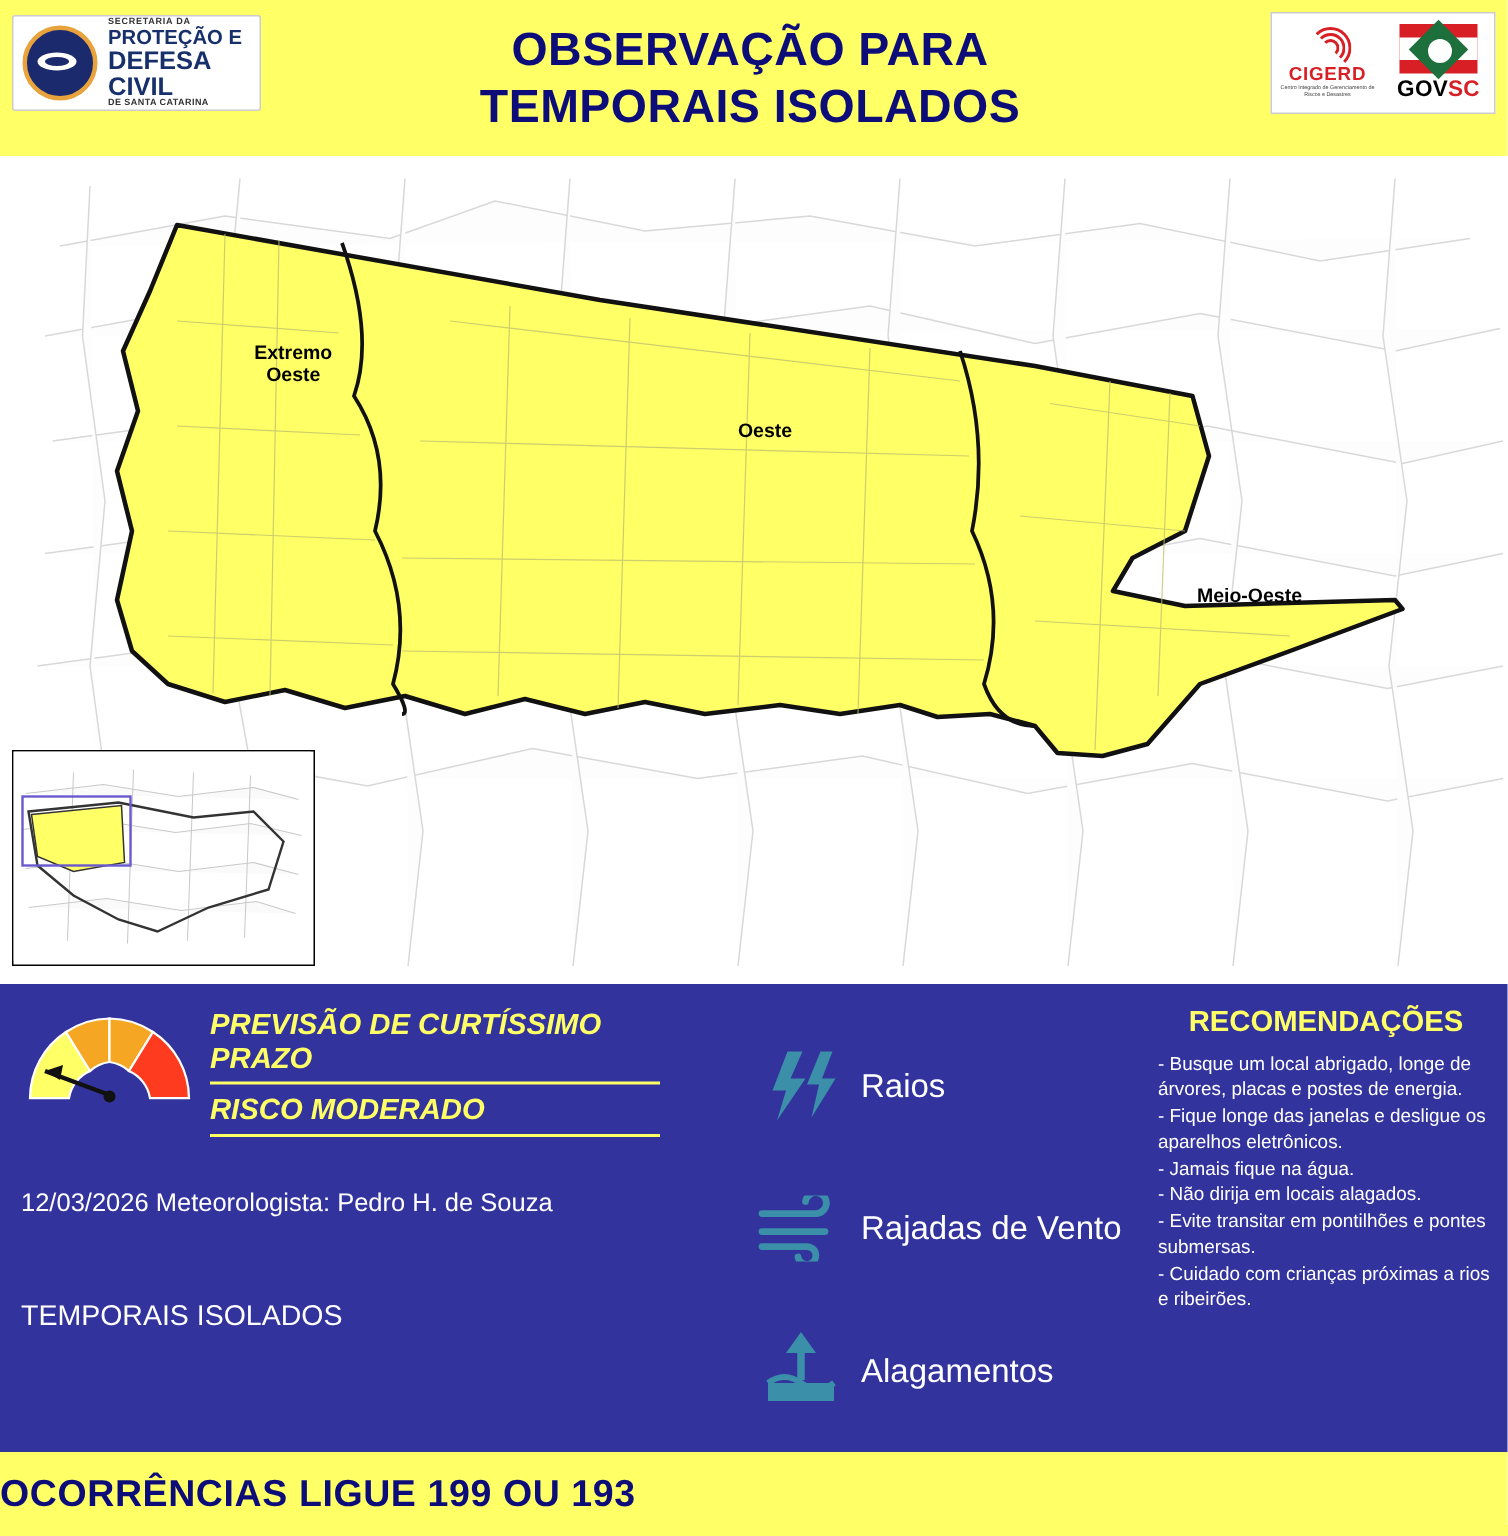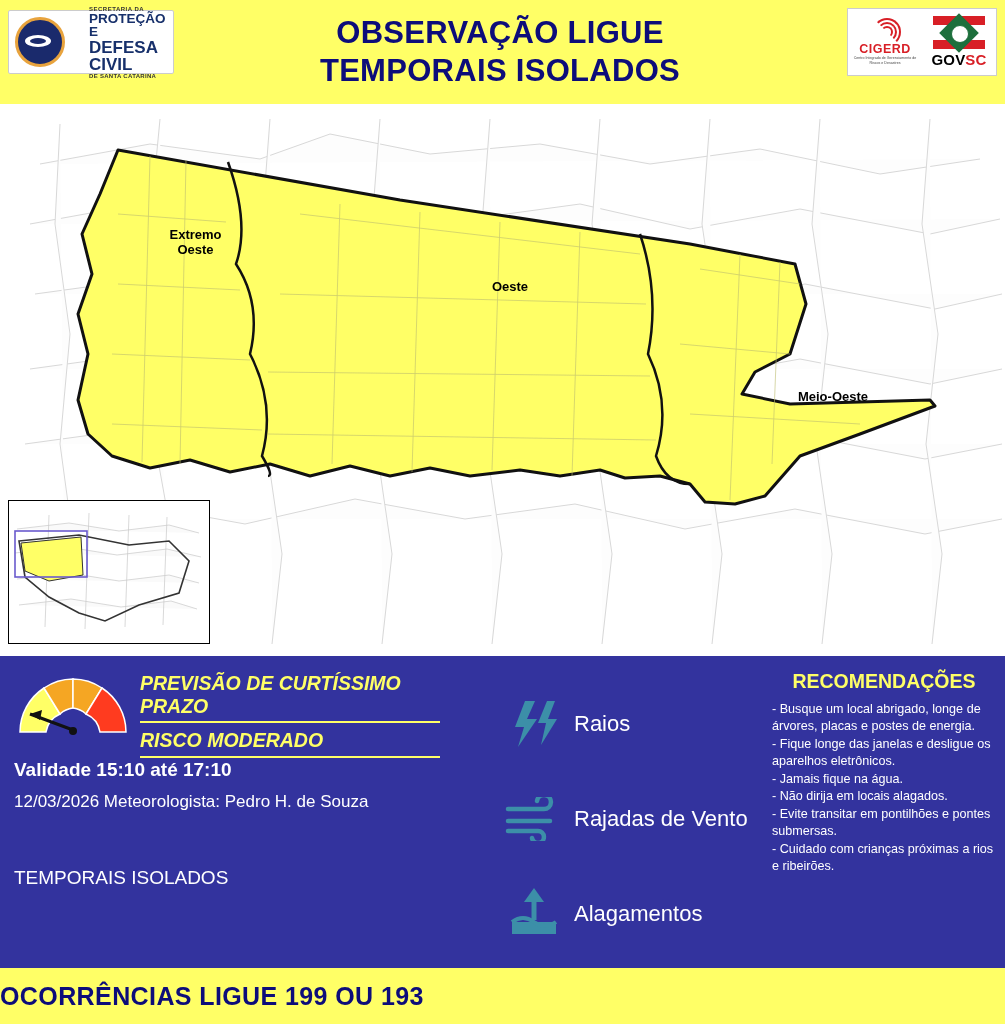--- a/index.html
+++ b/index.html
@@ -27,21 +27,21 @@
     border:3px solid #e8a33d;
   }
   .logo-left .seal:after{
     content:"";position:absolute;left:7px;top:15px;width:26px;height:12px;
     border-radius:50%;background:#ffffff;
   }
   .logo-left .seal:before{
     content:"";position:absolute;left:12px;top:18px;width:16px;height:6px;
     border-radius:50%;background:#1a2a6c;z-index:2;
   }
-  .logo-left .txt{margin-left:24px;line-height:1.0;color:#17306b;}
+  .logo-left .txt{margin-left:7px;line-height:1.0;color:#17306b;}
   .logo-left .l1{font-size:6px;letter-spacing:.5px;font-weight:bold;color:#333;}
   .logo-left .l2{font-size:13.5px;font-weight:bold;}
   .logo-left .l3{font-size:17px;font-weight:bold;}
   .logo-left .l4{font-size:6px;font-weight:bold;color:#333;letter-spacing:.3px;}
 
   .title{
     position:absolute;left:190px;top:14px;width:620px;
     text-align:center;color:#0d0d7a;font-weight:bold;font-size:31px;
     line-height:1.22;letter-spacing:.3px;
   }
@@ -145,21 +145,21 @@
       <div class="seal"></div>
       <div class="txt">
         <div class="l1">SECRETARIA DA</div>
         <div class="l2">PROTEÇÃO E</div>
         <div class="l3">DEFESA CIVIL</div>
         <div class="l4">DE SANTA CATARINA</div>
       </div>
     </div>
 
     <div class="title">
-      <div>OBSERVAÇÃO LIGUE</div>
+      <div>OBSERVAÇÃO PARA</div>
       <div>TEMPORAIS ISOLADOS</div>
     </div>
 
     <div class="logo-right">
       <div class="cigerd">
         <div class="waves">
           <span class="w3"></span>
             <span class="w2"></span>
             <span class="w1"></span>
         </div>
@@ -264,21 +264,20 @@
       </svg>
     </div>
 
     <div class="prev">
       <div>PREVISÃO DE CURTÍSSIMO PRAZO</div>
       <div class="rule"></div>
       <div>RISCO MODERADO</div>
       <div class="rule2"></div>
     </div>
 
-    <div class="validade">Validade 15:10 até 17:10</div>
     <div class="meteoro">12/03/2026 Meteorologista: Pedro H. de Souza</div>
     <div class="infoval">TEMPORAIS ISOLADOS</div>
 
     <div class="hazards">
       <div class="hazard">
         <div class="hicon">
           <svg width="54" height="54" viewBox="0 0 54 54">
             <polygon points="18,4 8,30 17,30 11,50 30,22 20,22 28,4" fill="#3c8fa8"></polygon>
             <polygon points="40,4 31,26 39,26 34,48 50,22 41,22 48,4" fill="#3c8fa8"></polygon>
           </svg>

